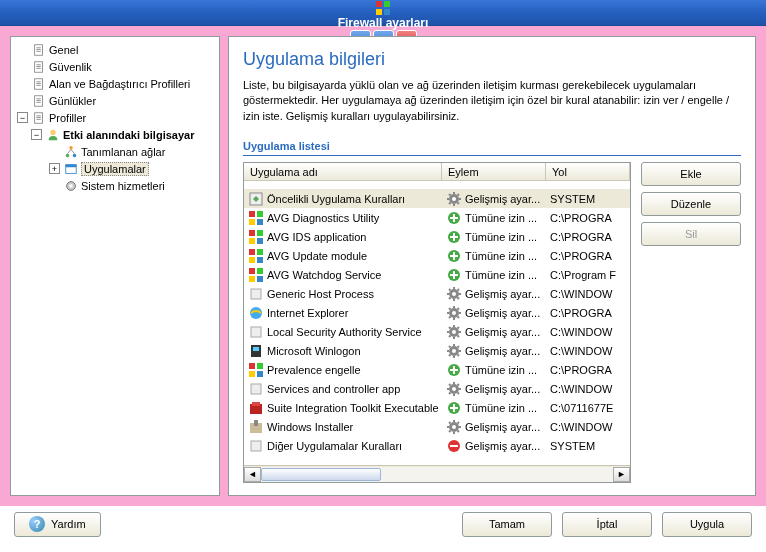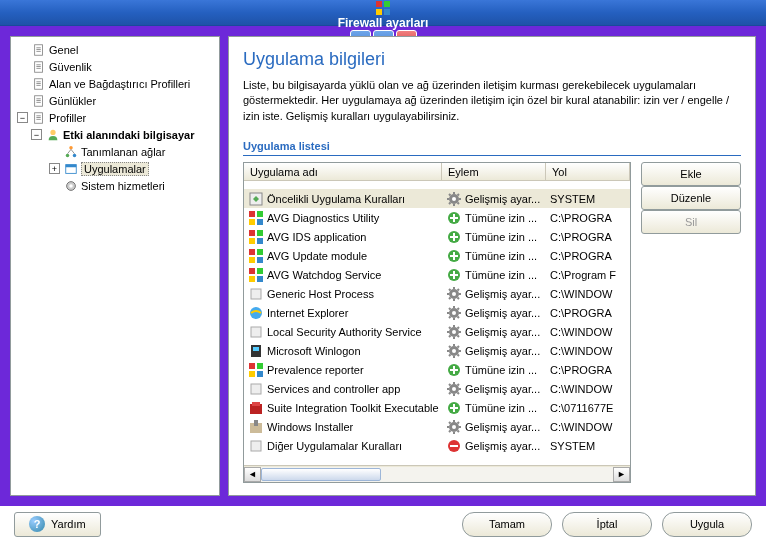--- a/index.html
+++ b/index.html
@@ -7,21 +7,21 @@
 
 .titlebar { height: 26px; background: linear-gradient(to bottom, #3a76d8, #2560c0 50%, #1e52a8); display: flex; align-items: center; padding: 0 3px; border-bottom: 1px solid #1a4a9a; flex-direction: column; }
 .titlebar-icon { width: 16px; height: 16px; margin: 0 5px; }
 .titlebar-title { flex: 1; color: #fff; font-weight: bold; font-size: 12px; }
 .titlebar-btns { display: flex; gap: 2px; }
 .tb-btn { width: 21px; height: 21px; border: 1px solid #fff; border-radius: 3px; display: flex; align-items: center; justify-content: center; color: #fff; font-weight: bold; font-size: 10px; }
 .tb-min { background: linear-gradient(to bottom, #6fa6e8, #3a76d8); }
 .tb-max { background: linear-gradient(to bottom, #6fa6e8, #3a76d8); }
 .tb-close { background: linear-gradient(to bottom, #f08080, #d03030); }
 
-.content { display: flex; height: 480px; background: #6d28d9; padding: 10px; gap: 8px; }
+.content { display: flex; height: 480px; background: #f9a8d4; padding: 10px; gap: 8px; }
 
 .tree-panel { width: 210px; border: 1px solid #919b9c; background: #fff; padding: 4px; overflow: hidden; }
 .tree-item { display: flex; align-items: center; height: 17px; white-space: nowrap; cursor: default; }
 .tree-indent0 { padding-left: 2px; }
 .tree-indent1 { padding-left: 16px; }
 .tree-indent2 { padding-left: 34px; }
 .tree-exp { width: 11px; height: 11px; border: 1px solid #888; background: #fff; display: inline-flex; align-items: center; justify-content: center; font-size: 9px; line-height: 0; margin-right: 4px; }
 .tree-noexp { width: 15px; display: inline-block; }
 .tree-doticon { width: 14px; height: 14px; display: inline-block; margin-right: 3px; }
 .tree-label { font-size: 11px; }
@@ -46,29 +46,29 @@
 .c-act { width: 104px; }
 .c-path { flex: 1; }
 .row-icon { width: 16px; height: 16px; margin-right: 3px; flex-shrink: 0; }
 .act-icon { width: 16px; height: 16px; margin-right: 3px; flex-shrink: 0; }
 
 .lv-hscroll { height: 17px; background: #ece9d8; border-top: 1px solid #cbc7b8; display: flex; align-items: center; }
 .hsbtn { width: 17px; height: 15px; background: linear-gradient(to bottom, #fff, #ddd); border: 1px solid #aaa; display: flex; align-items: center; justify-content: center; font-size: 9px; }
 .hstrack { flex: 1; height: 15px; background: #f4f3ee; position: relative; }
 .hsthumb { position: absolute; left: 0; width: 120px; height: 13px; top: 1px; background: linear-gradient(to bottom, #fff, #cdd9ec); border: 1px solid #9db6d8; border-radius: 2px; }
 
-.side-btns { width: 100px; display: flex; flex-direction: column; }
+.side-btns { width: 100px; display: flex; flex-direction: column; gap: 6px; }
 .side-btn { height: 24px; background: linear-gradient(to bottom, #fff, #ece9d8); border: 1px solid #919b9c; border-radius: 3px; font-size: 11px; }
 .side-btn:disabled { color: #999; }
 
 .footer { height: 36px; border-top: 0; padding: 4px 14px; display: flex; align-items: center; gap: 10px; }
 .help-btn { display: flex; align-items: center; gap: 6px; height: 25px; padding: 0 14px; background: linear-gradient(to bottom, #fff, #ece9d8); border: 1px solid #919b9c; border-radius: 3px; font-size: 11px; }
 .help-icon { width: 16px; height: 16px; border-radius: 50%; background: radial-gradient(circle at 30% 30%, #9cf, #38a); color: #fff; display: inline-flex; align-items: center; justify-content: center; font-weight: bold; font-size: 11px; }
 .footer-spacer { flex: 1; }
-.ftr-btn { width: 90px; height: 25px; background: linear-gradient(to bottom, #fff, #ece9d8); border: 1px solid #919b9c; border-radius: 12px; font-size: 11px; }
+.ftr-btn { width: 90px; height: 25px; background: linear-gradient(to bottom, #fff, #ece9d8); border: 1px solid #919b9c; border-radius: 3px; font-size: 11px; }
 </style>
 </head>
 <body>
 
 <div class="titlebar">
   <span class="titlebar-icon">
     <svg viewBox="0 0 16 16">
         <rect x="1" y="1" width="6" height="6" fill="#d33"></rect>
         <rect x="9" y="1" width="6" height="6" fill="#3c3"></rect>
         <rect x="1" y="9" width="6" height="6" fill="#fc0"></rect>
@@ -379,21 +379,21 @@
               </div>
             </div>
             <div class="lv-row">
               <div class="lv-cell c-app">
                 <span class="row-icon"><svg viewBox="0 0 16 16">
                     <rect x="1" y="1" width="6" height="6" fill="#d33"></rect>
                     <rect x="9" y="1" width="6" height="6" fill="#3c3"></rect>
                     <rect x="1" y="9" width="6" height="6" fill="#fc0"></rect>
                     <rect x="9" y="9" width="6" height="6" fill="#38c"></rect>
                   </svg></span>
-                <span>Prevalence reporter</span>
+                <span>Prevalence engelle</span>
               </div>
               <div class="lv-cell c-act">
                 <span class="act-icon"><svg viewBox="0 0 16 16">
                     <circle cx="8" cy="8" r="6" fill="#4a4"></circle>
                     <path d="M8 4 L8 12 M4 8 L12 8" stroke="#fff" stroke-width="2"></path>
                   </svg></span>
                 <span>Tümüne izin ...</span>
               </div>
               <div class="lv-cell c-path">
                 <span>C:\PROGRA</span>

